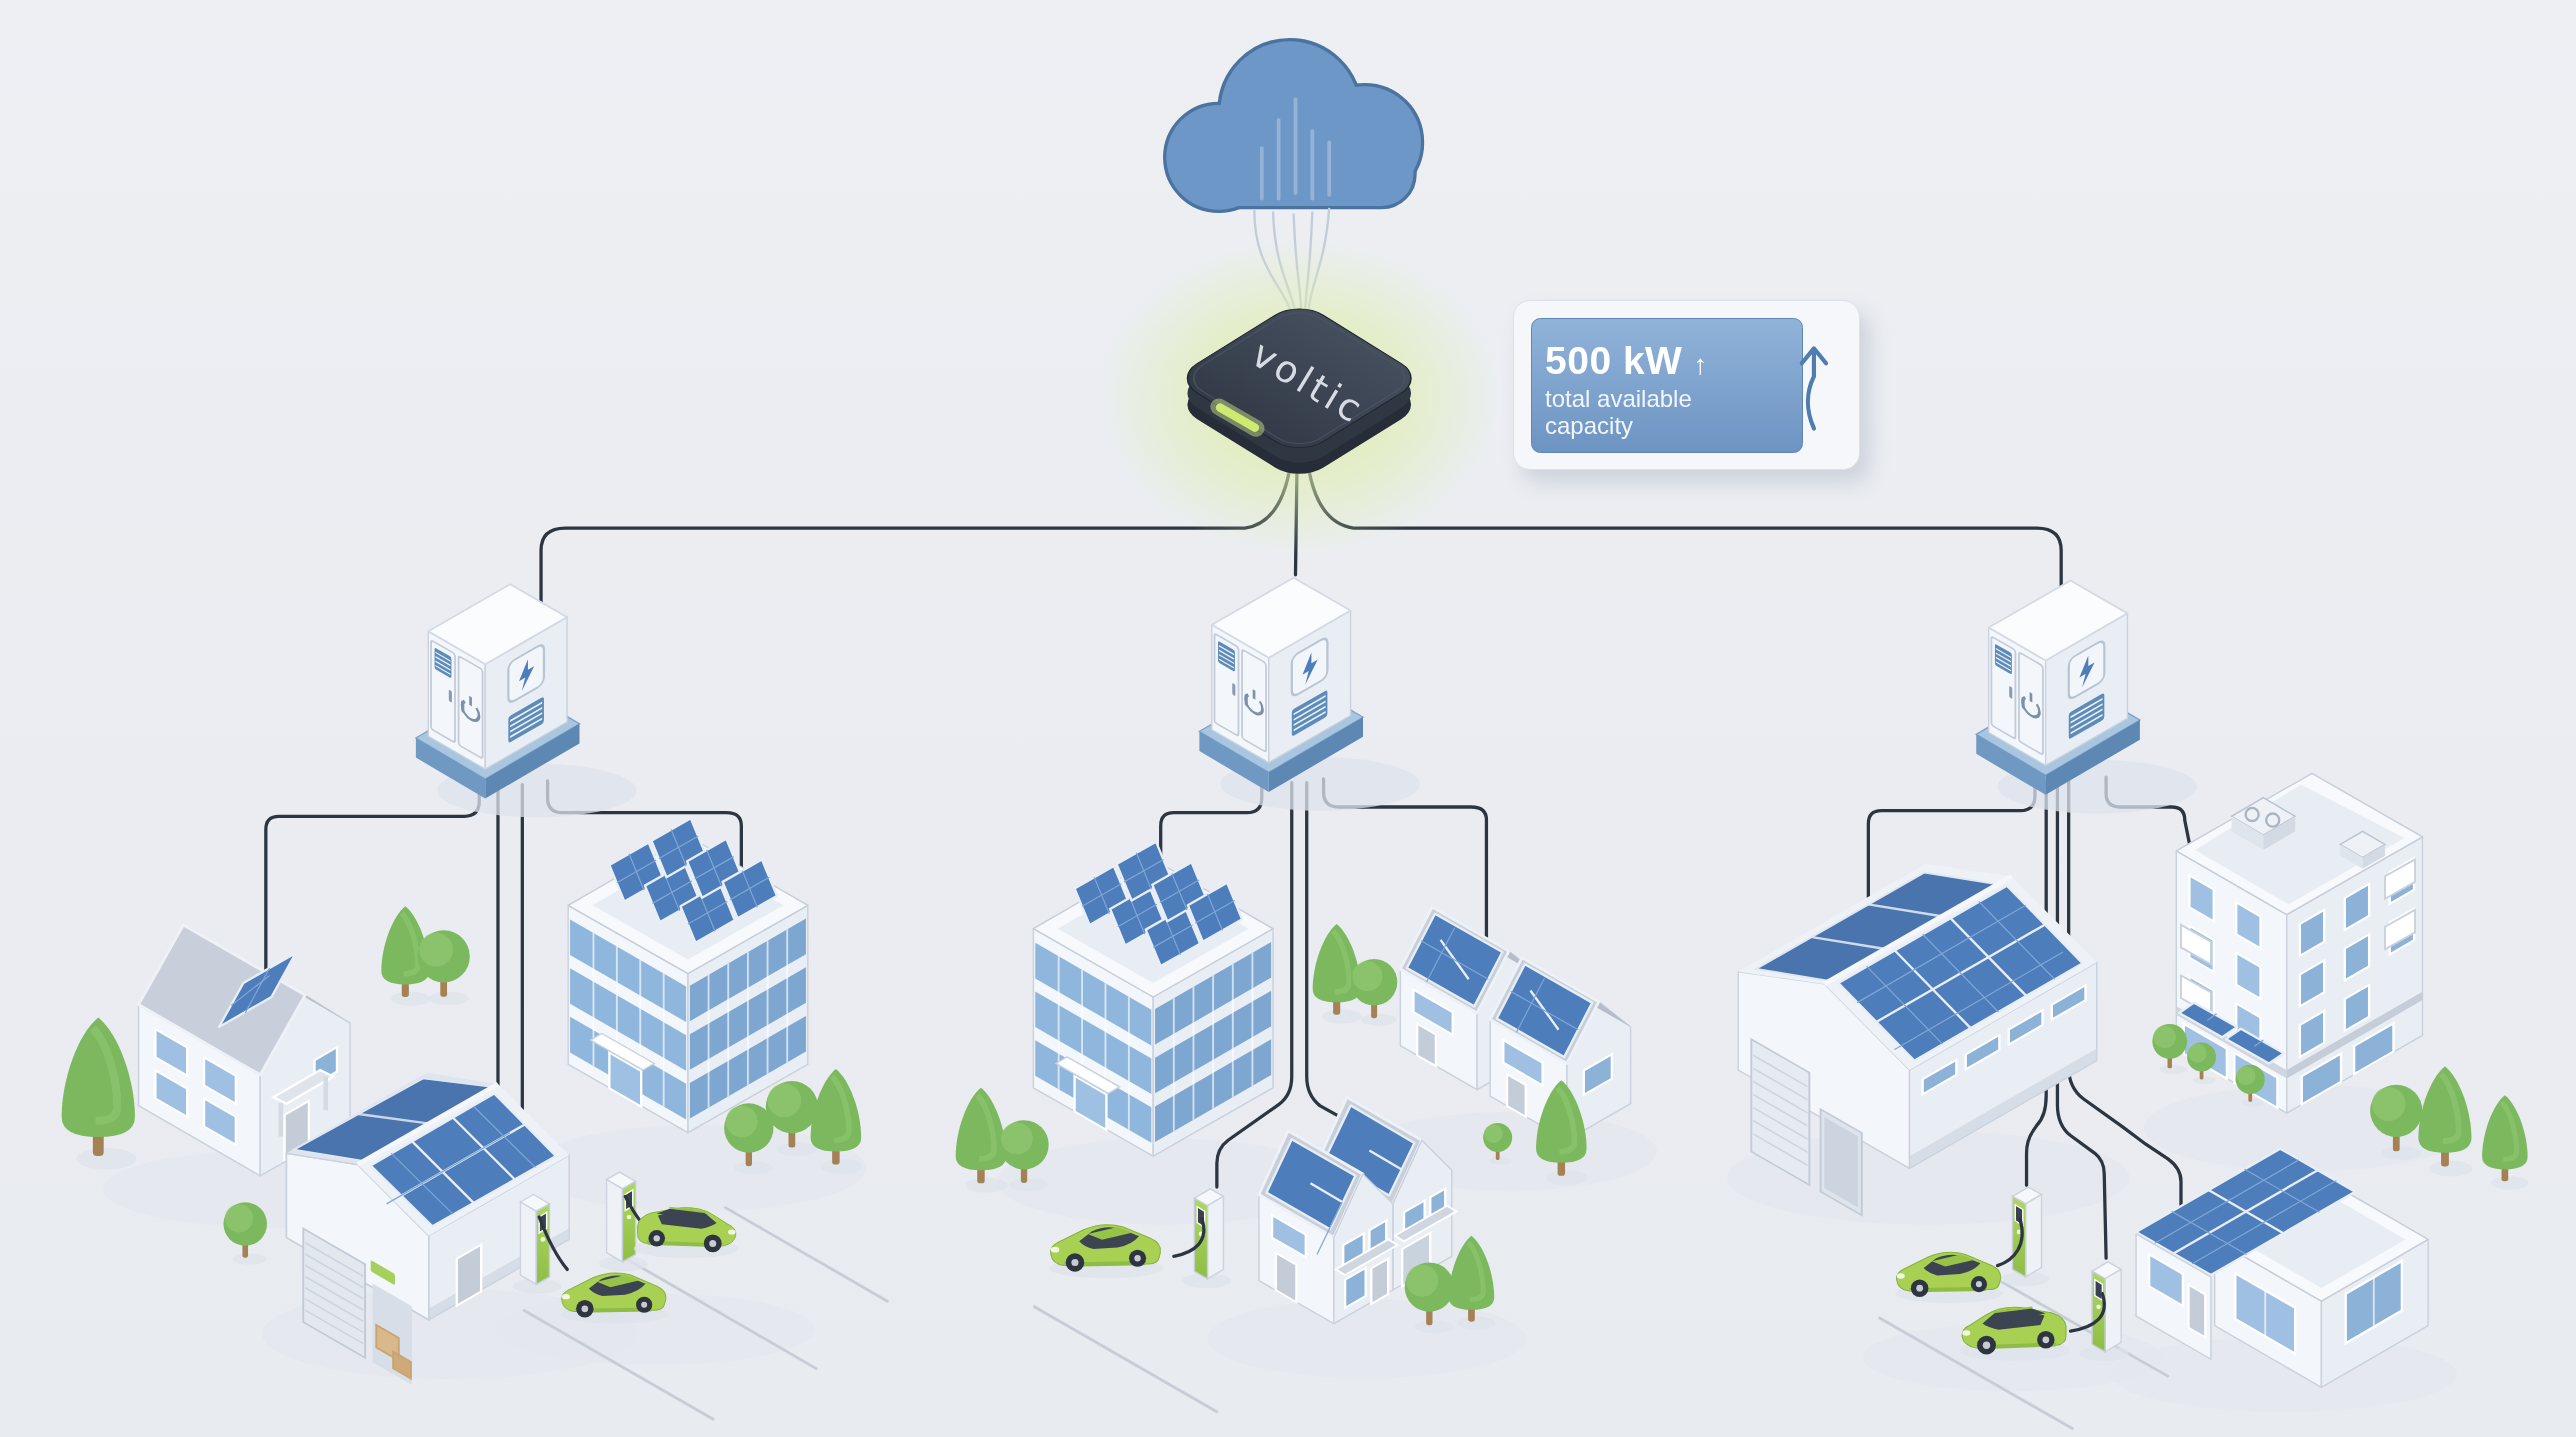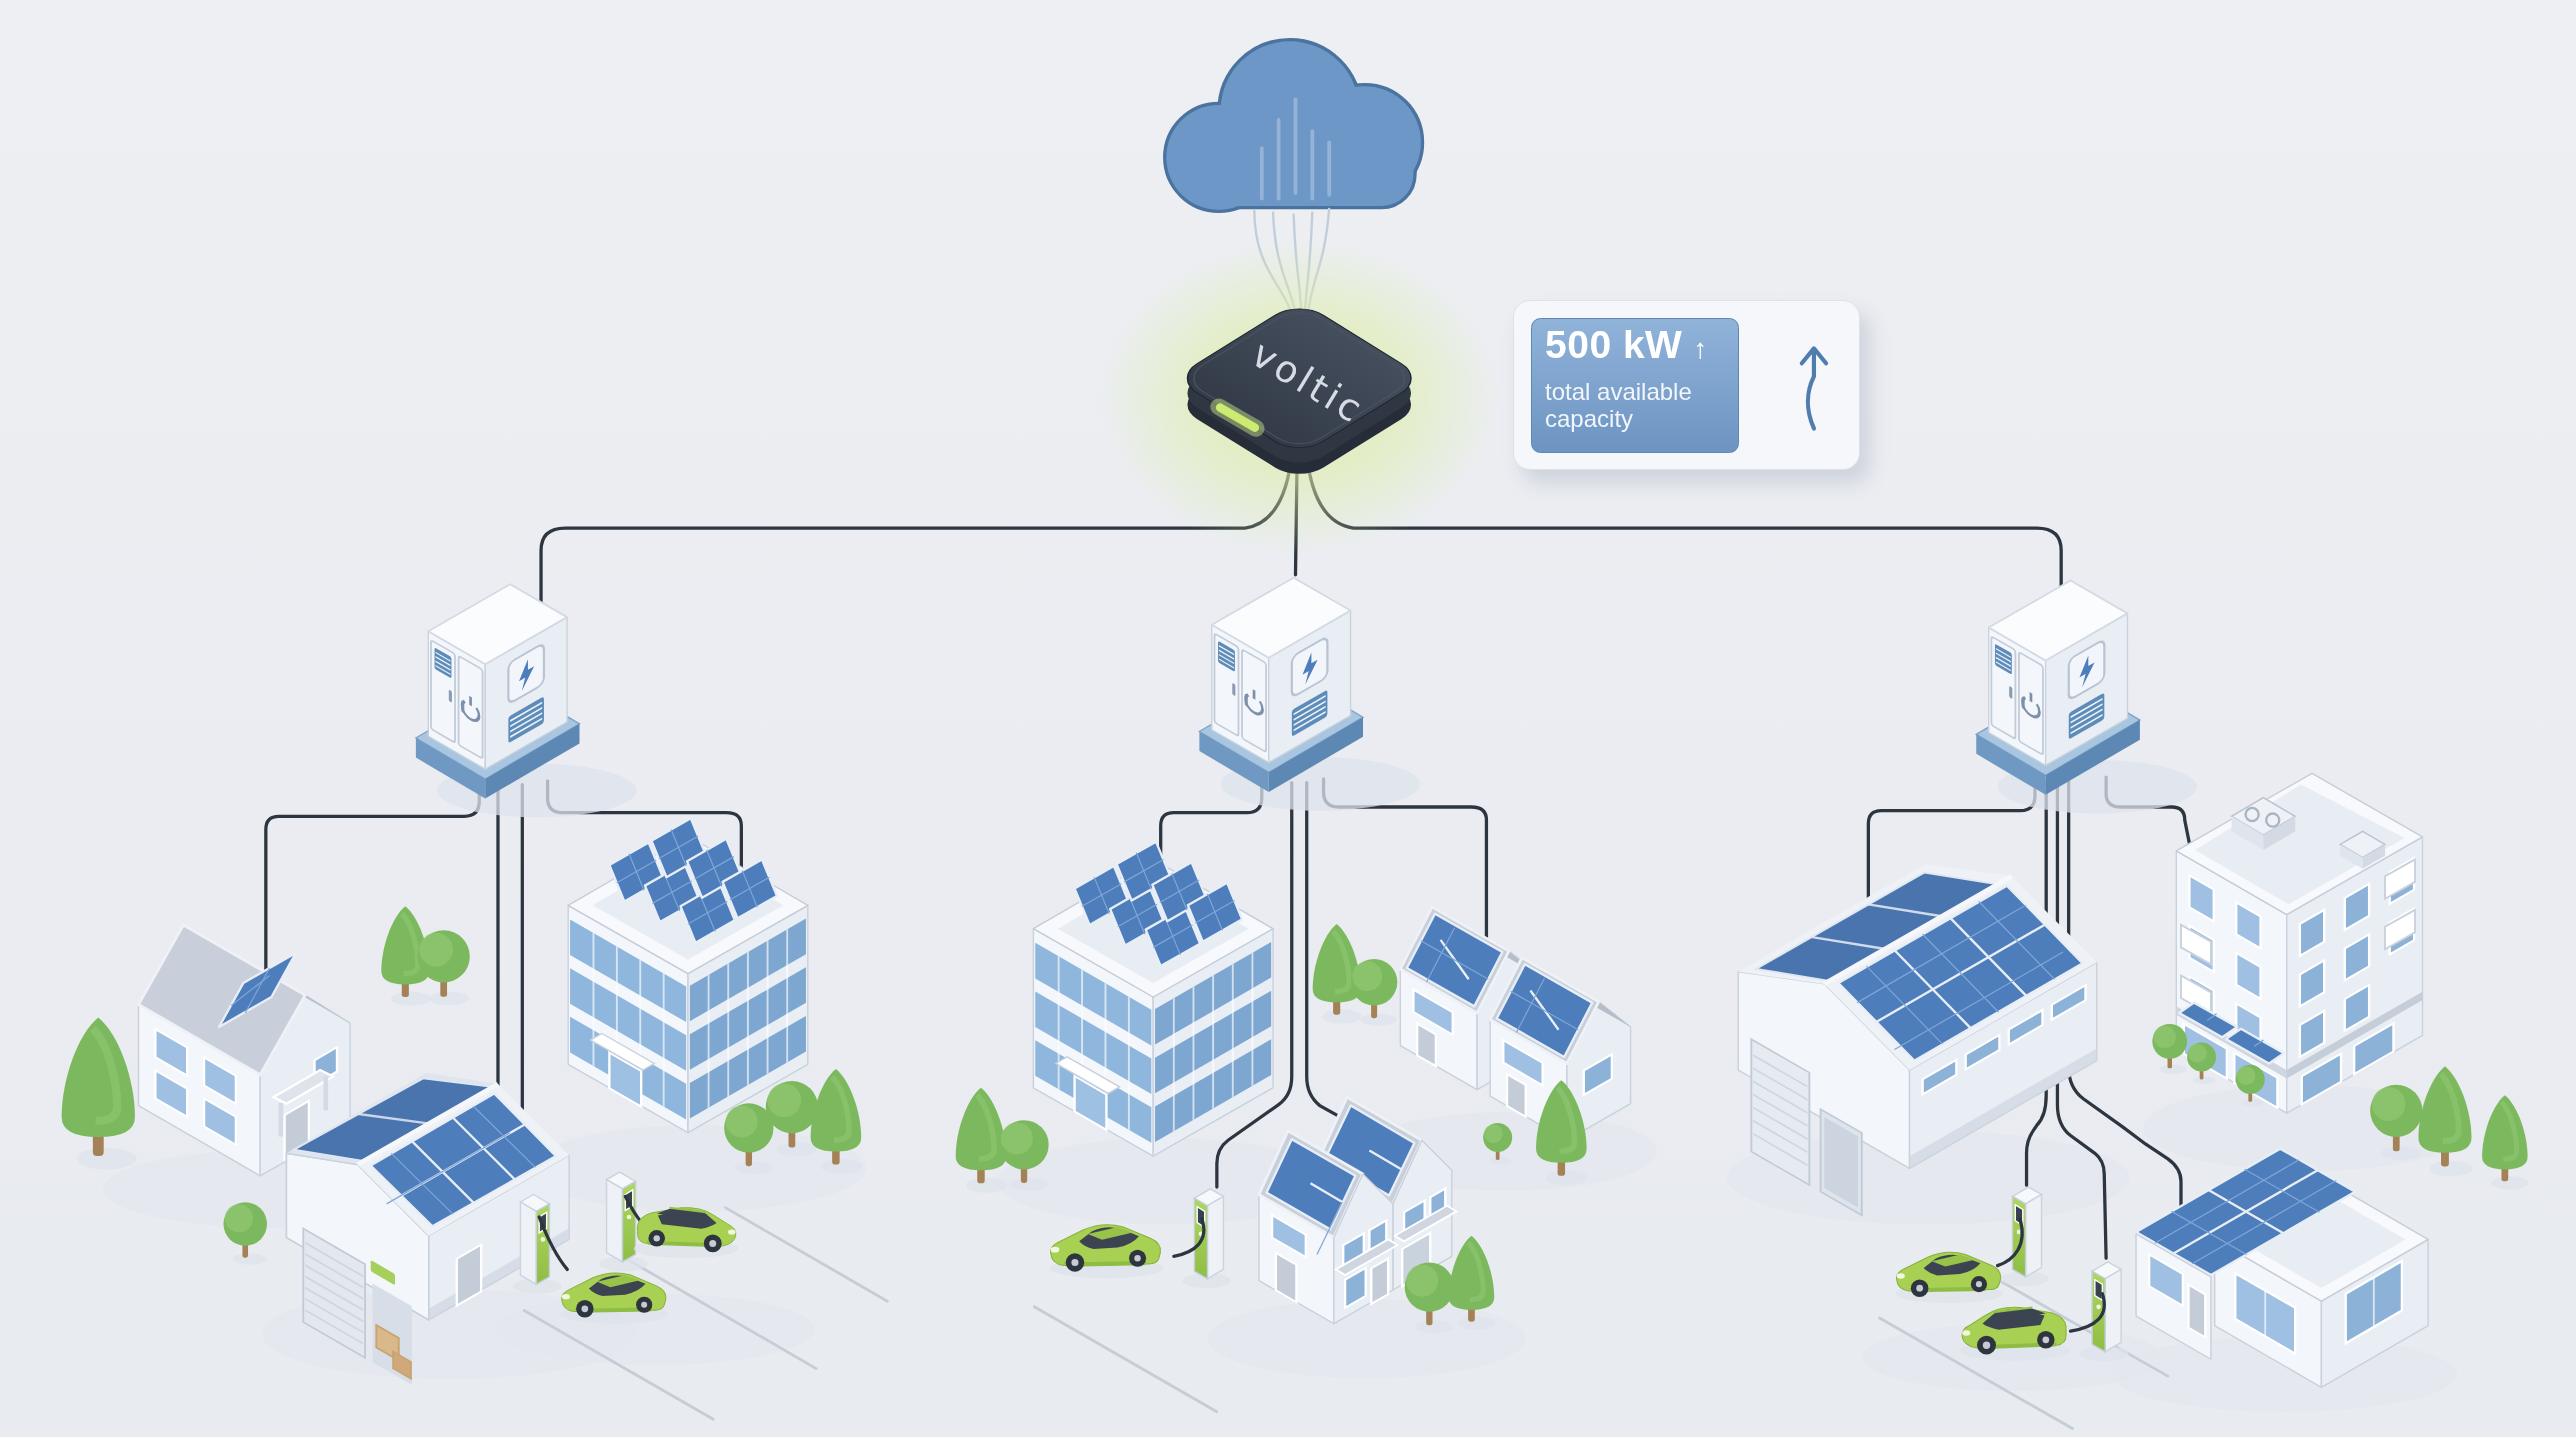--- a/index.html
+++ b/index.html
@@ -1,24 +1,24 @@
 <!DOCTYPE html>
 <html style="font-size:15px"><head>
 <meta charset="utf-8">
 <style>
   html,body{margin:0;padding:0;background:#eceef2;}
   #stage{position:relative;width:2576px;height:1438px;overflow:hidden;background:linear-gradient(180deg,#edeff3 0%,#eaecf1 60%,#e8ebf0 100%);font-family:"Liberation Sans",sans-serif;}
   #scene{position:absolute;left:0;top:0;}
   
   .card{position:absolute;left:1513px;top:300px;width:345px;height:168px;background:#f5f7fa;border:1.9px solid #dde2e9;border-radius:17px;box-shadow:9.4px 13px 20.6px rgba(140,150,170,.30);}
-  .card .panel{position:absolute;left:17px;top:17px;width:208px;height:135px;border-radius:9.4px;background:linear-gradient(180deg,#90b3d9,#6d94c2);border:1.9px solid #5f86b2;box-sizing:border-box;padding:4px 13px;color:#fff;}
+  .card .panel{position:absolute;left:17px;top:17px;width:272px;height:135px;border-radius:9.4px;background:linear-gradient(180deg,#90b3d9,#6d94c2);border:1.9px solid #5f86b2;box-sizing:border-box;padding:20px 13px;color:#fff;}
   .card .valrow{display:flex;align-items:baseline;gap:11.2px;}
   .card .val{font-size:39px;font-weight:bold;letter-spacing:0.5px;}
   .card .valarrow{font-size:28px;font-weight:bold;}
-  .card .cap{font-size:24px;line-height:1.14;margin-top:11px;width:192px;color:#f2f6fb;}
+  .card .cap{font-size:24px;line-height:1.14;margin-top:2px;width:192px;color:#f2f6fb;}
   .card .trend{position:absolute;right:19px;top:34px;}
   
   .ln{stroke:#2c3540;stroke-width:3.5;fill:none;stroke-linecap:round;}
   .pk{stroke:#c6cdd7;stroke-width:3;fill:none;stroke-linecap:round;}
   .w1{fill:#f3f6fa;stroke:#c9d1dc;stroke-width:1.5;stroke-linejoin:round;}
   .w2{fill:#e9eef5;stroke:#c9d1dc;stroke-width:1.5;stroke-linejoin:round;}
   .top{fill:#f7f9fc;stroke:#c6cdd8;stroke-width:1.5;stroke-linejoin:round;}
   .rec{fill:#e8edf4;}
   .roofg{fill:#c9cfda;stroke:#eef1f6;stroke-width:3;stroke-linejoin:round;}
   .roofd{fill:#b6bdc9;}

